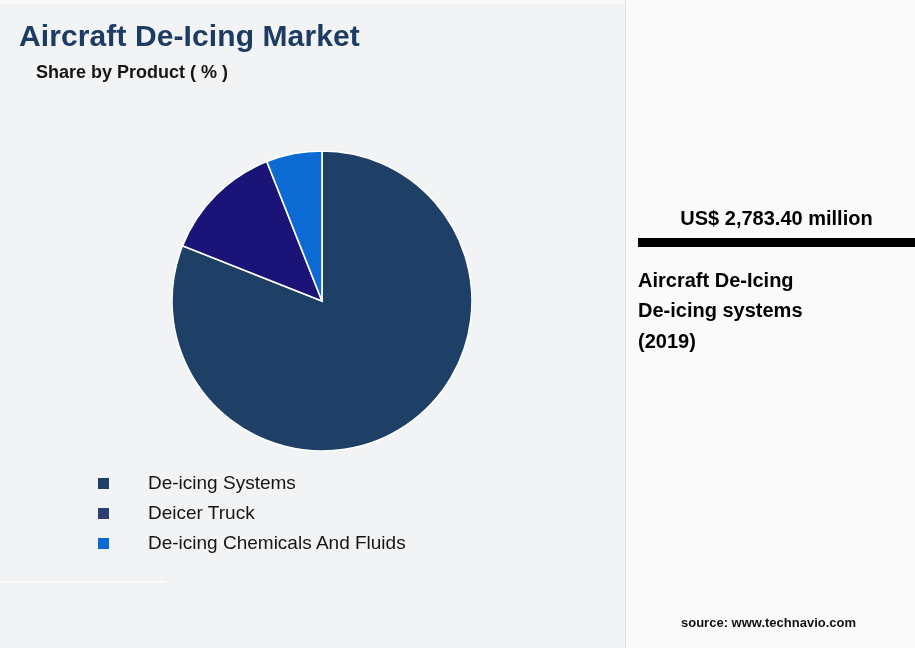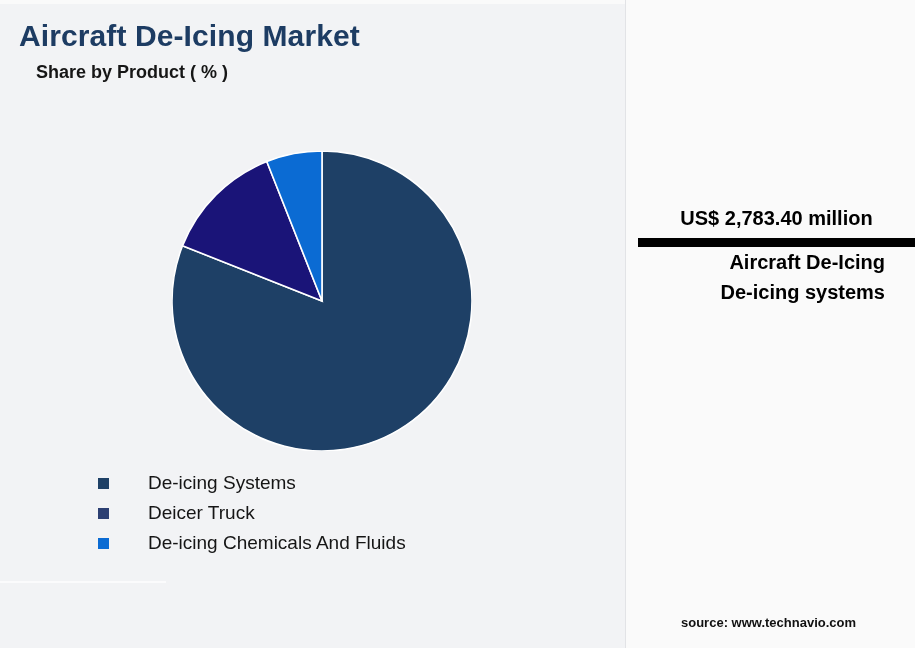--- a/index.html
+++ b/index.html
@@ -124,25 +124,26 @@
     white-space: nowrap;
     line-height: 1.35;
   }
   #callout-rule {
     margin-top: 6px;
     width: 277px;
     height: 9px;
     background: #000000;
   }
   #callout-caption {
+    margin-top: 18px;
     width: 247px;
     font-size: 20px;
     font-weight: bold;
     color: #000000;
-    text-align: right;
+    text-align: left;
     line-height: 1.52;
   }
 
   
   #source-note {
     position: absolute;
     left: 681px;
     top: 615px;
     font-size: 13px;
     font-weight: bold;
@@ -194,18 +195,19 @@
   </div>
 
   <div id="panel-divider"></div>
 
   <div id="callout">
     <div id="callout-value">US$ 2,783.40 million</div>
     <div id="callout-rule"></div>
     <div id="callout-caption">
       <div>Aircraft De-Icing</div>
       <div>De-icing systems</div>
+      <div>(2019)</div>
     </div>
   </div>
 
   <div id="source-note">source: www.technavio.com</div>
 
 </div>
 
 </body></html>

